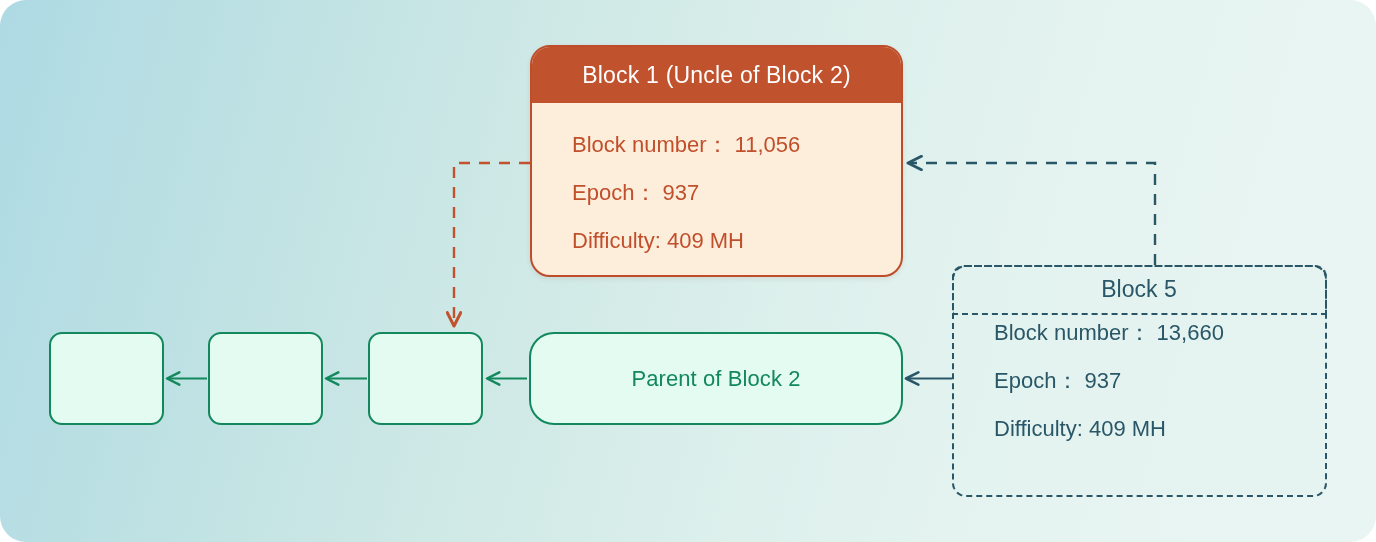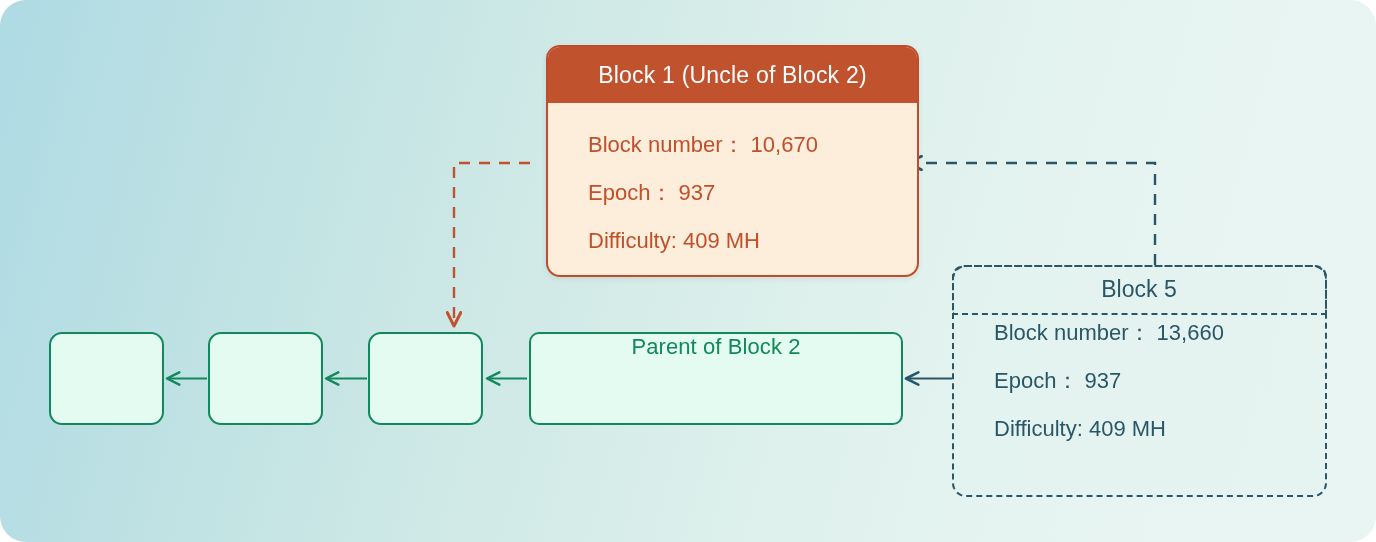--- a/index.html
+++ b/index.html
@@ -35,24 +35,24 @@
 
   
   .chain-block {
     border: 2.5px solid #12885c;
     border-radius: 13px;
     background: #e3fbf0;
   }
 
   .chain-parent {
     border: 2.5px solid #12885c;
-    border-radius: 10px;
+    border-radius: 25px;
     background: #e3fbf0;
     display: flex;
-    align-items: flex-start;
+    align-items: center;
     justify-content: center;
   }
   .chain-parent .label {
     color: #12885c;
     font-size: 22px;
     letter-spacing: .1px;
   }
 
   
   .main-chain-label {
@@ -60,25 +60,24 @@
     color: #118a5d;
     font-size: 22px;
     font-weight: bold;
     letter-spacing: .2px;
     white-space: nowrap;
   }
 
   
   #uncle-block {
     border: 2.5px solid #bf4d2b;
-    border-radius: 14px;
+    border-radius: 20px;
     background: #fdeedb;
     overflow: hidden;
     box-shadow: 0 2px 5px rgba(120,60,30,.10);
-    margin-left: 16px;
   }
   #uncle-block .bhead {
     height: 56px;
     background: #c1522e;
     display: flex;
     align-items: center;
     justify-content: center;
   }
   #uncle-block .bhead span {
     color: #ffffff;
@@ -174,21 +173,21 @@
 
   <div class="box chain-parent" style="left:529px; top:332px; width:374px; height:93px;">
     <span class="label">Parent of Block 2</span>
   </div>
 
   <div class="box" id="uncle-block" style="left:530px; top:45px; width:373px; height:232px;">
     <div class="bhead">
       <span>Block 1 (Uncle of Block 2)</span>
     </div>
     <div class="bbody">
-      <div class="row">Block number： 10,670</div>
+      <div class="row">Block number： 11,056</div>
       <div class="row">Epoch： 937</div>
       <div class="row">Difficulty: 409 MH</div>
     </div>
   </div>
 
   <div class="box" id="block2-outer" style="left:952px; top:265px; width:375px; height:232px;">
     <div class="box" id="block2-head" style="left:-2.5px; top:-2.5px; width:375px; height:50px;">
       <span>Block 5</span>
     </div>
     <div id="block2-body" style="padding-top:42px;">

